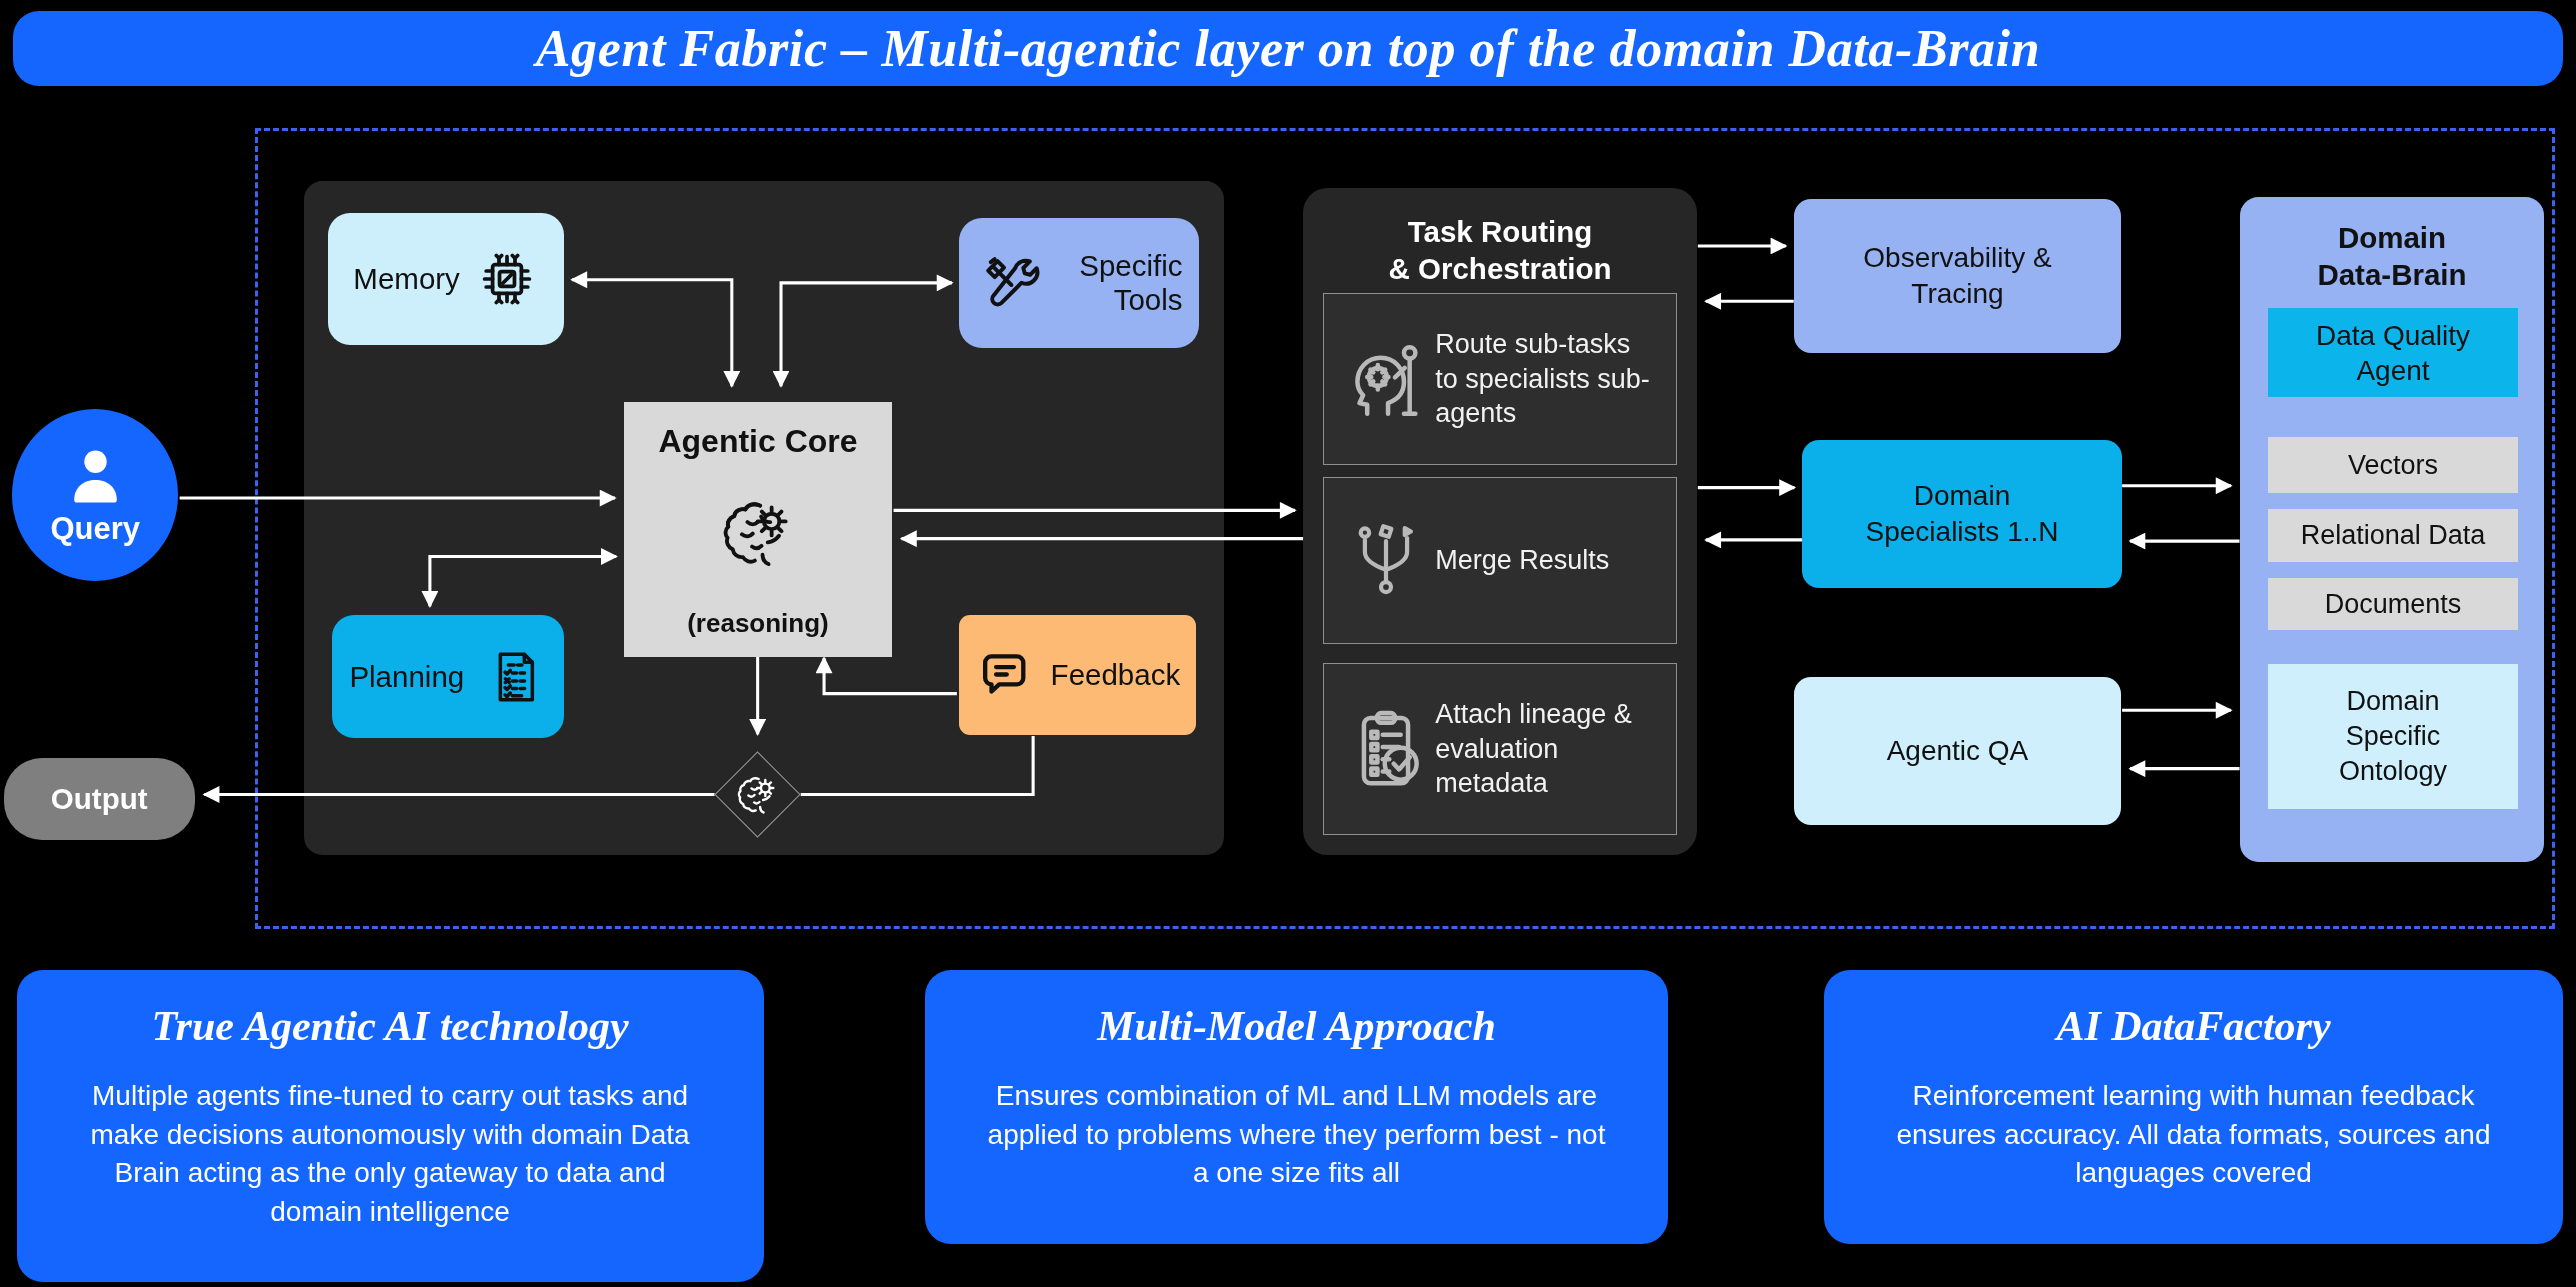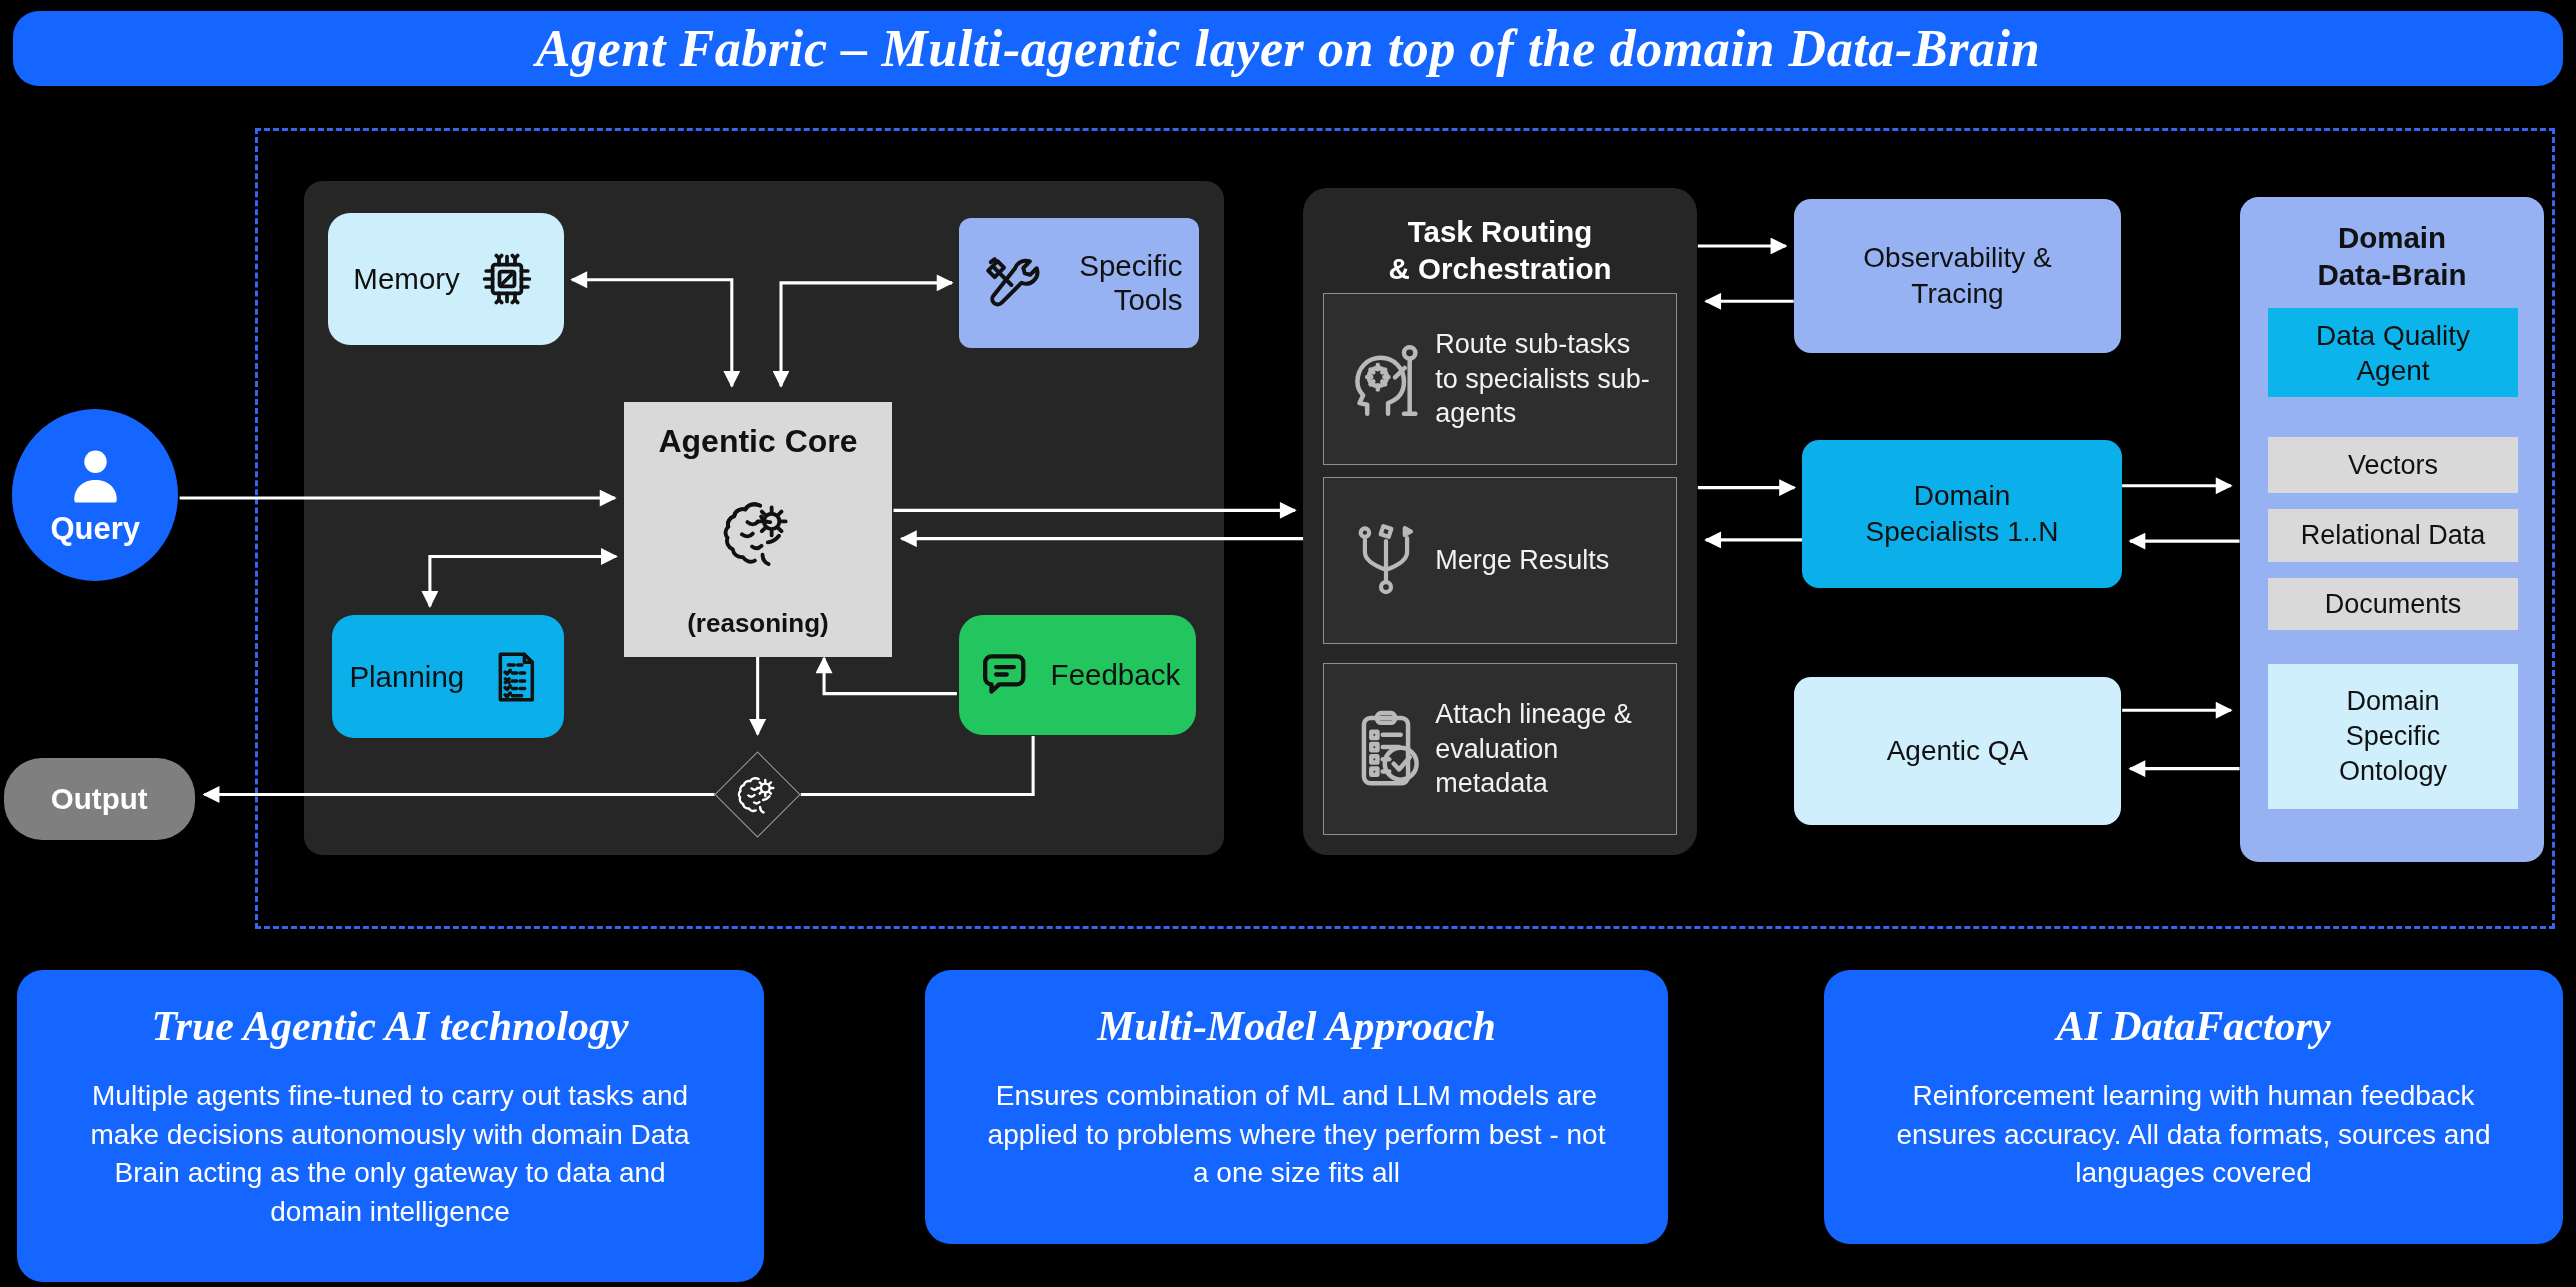--- a/index.html
+++ b/index.html
@@ -23,31 +23,31 @@
     background:#1566ff;color:#fff;flex-direction:column;gap:3.7px;}
   #query-node .lbl{font-size:31px;font-weight:700;}
   #output-node{left:3.7px;top:758px;width:191px;height:82px;border-radius:38px;
     background:#7f7f7f;color:#fff;font-size:29.5px;font-weight:700;}
 
   
   #panel-core{left:304px;top:181px;width:920px;height:674px;border-radius:18.4px;background:#262626;}
   .node{color:#111;}
   #box-memory{left:328px;top:213px;width:236px;height:132px;border-radius:22px;
     background:#cdeefb;gap:14.8px;font-size:29.5px;}
-  #box-tools{left:959px;top:218px;width:240px;height:130px;border-radius:12px;
+  #box-tools{left:959px;top:218px;width:240px;height:130px;border-radius:23px;
     background:#96b2f2;gap:16px;font-size:29.5px;}
   #box-tools .lbl{width:123px;text-align:right;}
   #box-core{left:624px;top:394px;width:268px;height:255px;background:#d9d9d9;
     flex-direction:column;justify-content:space-between;padding:21px 6.1px 18.4px 6.1px;margin-top:8px;}
   #box-core .t1{font-size:32px;font-weight:700;}
   #box-core .t2{font-size:26px;font-weight:700;}
   #box-planning{left:332px;top:615px;width:232px;height:123px;border-radius:22px;
     background:#0bafe9;gap:18.4px;font-size:29.5px;}
-  #box-feedback{left:959px;top:615px;width:237px;height:120px;border-radius:24px;
-    background:#22c55e;gap:14.8px;font-size:29.5px;}
+  #box-feedback{left:959px;top:615px;width:237px;height:120px;border-radius:11px;
+    background:#fdba74;gap:14.8px;font-size:29.5px;}
   #diamond{left:727px;top:764px;width:61px;height:61px;background:#262626;
     border:1.8px solid #9b9b9b;transform:rotate(45deg);}
   #diamond .inner{transform:rotate(-45deg);}
 
   
   #panel-routing{left:1303px;top:188px;width:394px;height:667px;border-radius:24.6px;
     background:#262626;color:#fff;}
   #routing-title{left:0;top:26px;width:100%;text-align:center;font-size:29.5px;font-weight:700;
     line-height:1.25;white-space:pre-line;}
   .r-item{left:19.7px;width:354px;background:#2e2e2e;border:1.8px solid #8f8f8f;

